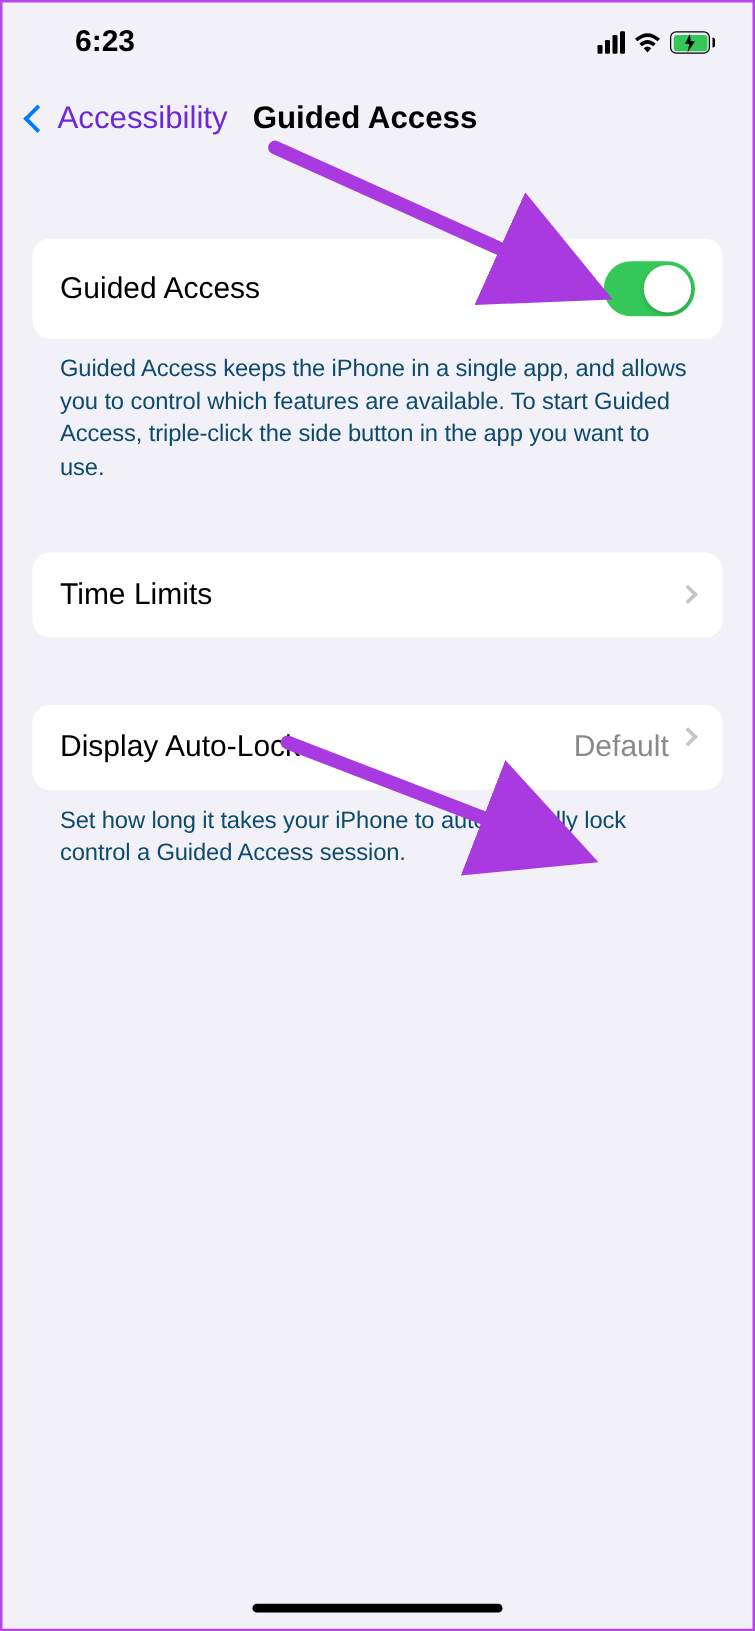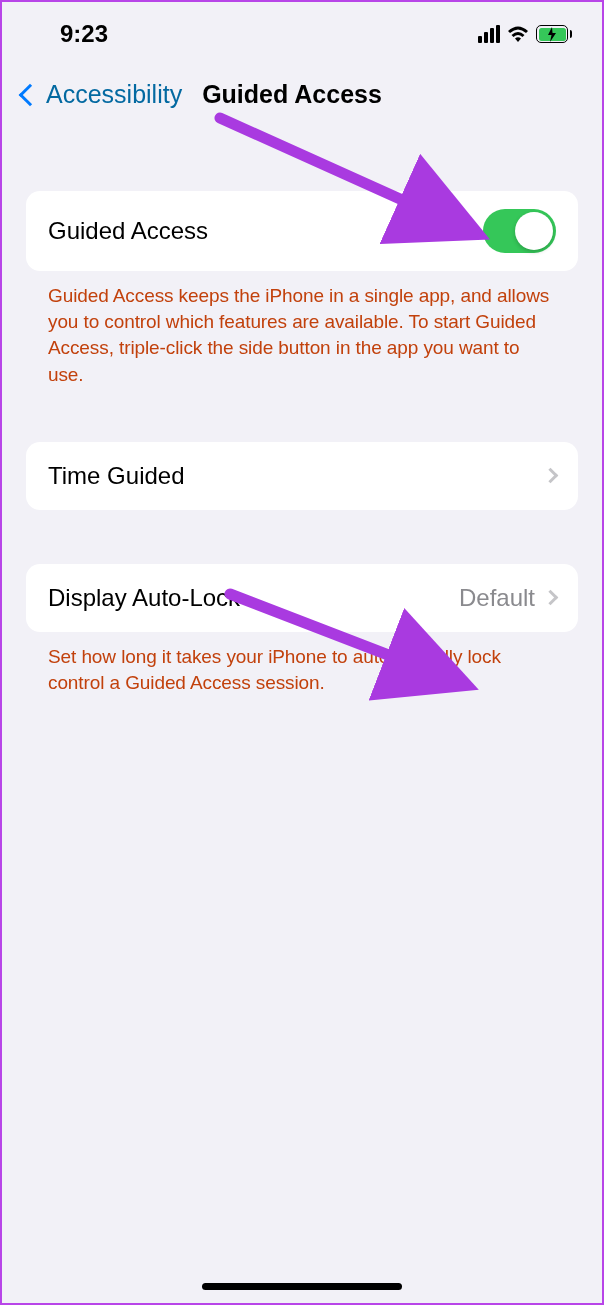--- a/index.html
+++ b/index.html
@@ -32,21 +32,21 @@
     }
     .nav-bar {
       display: flex;
       align-items: center;
       padding: 20px 20px 30px 16px;
       gap: 4px;
     }
     .back-btn {
       display: flex;
       align-items: center;
-      color: #0369a1;
+      color: #6d28d9;
       font-size: 25px;
       font-weight: 400;
       gap: 2px;
     }
     .back-chevron {
       display: inline-block;
       width: 16px;
       height: 16px;
       border-left: 3.5px solid #007aff;
       border-bottom: 3.5px solid #007aff;
@@ -80,33 +80,32 @@
       color: #000;
       font-weight: 400;
     }
     .row-value {
       font-size: 24px;
       color: #8a8a8e;
       margin-right: 10px;
     }
     .row-right {
       display: flex;
-      align-items: center;
     }
     .chevron-right {
       display: inline-block;
       width: 11px;
       height: 11px;
       border-right: 3px solid #c5c5c8;
       border-top: 3px solid #c5c5c8;
       transform: rotate(45deg);
     }
     .footer-text {
       font-size: 19px;
-      color: #c2410c;
+      color: #0c4a6e;
       line-height: 1.38;
       padding: 12px 22px 0 22px;
       letter-spacing: -0.1px;
     }
     .toggle {
       width: 73px;
       height: 44px;
       background: #35c759;
       border-radius: 22px;
       position: relative;
@@ -194,21 +193,21 @@
     
     .arrow {
       position: absolute;
       pointer-events: none;
     }
   </style>
 </head>
 <body>
 
 <div class="status-bar">
-  <div class="status-time">9:23</div>
+  <div class="status-time">6:23</div>
   <div class="status-icons">
     <div class="cell-bars">
       <span></span>
         <span></span>
         <span></span>
         <span></span>
     </div>
     <svg class="wifi-icon" viewBox="0 0 24 18">
       <path d="M12 17 L9 13.5 Q12 11 15 13.5 Z M5.5 10 Q12 4 18.5 10 L16.5 12 Q12 8 7.5 12 Z M2 6 Q12 -3 22 6 L20 8 Q12 1 4 8 Z" fill="#000"></path>
     </svg>
@@ -239,21 +238,21 @@
       <div class="toggle">
         <div class="toggle-knob"></div>
       </div>
     </div>
     <div class="footer-text">Guided Access keeps the iPhone in a single app, and allows you to control which features are available. To start Guided Access, triple-click the side button in the app you want to use.</div>
   </div>
 
 
   <div class="section" style="margin-top:54px;">
     <div class="row">
-      <div class="row-label">Time Guided</div>
+      <div class="row-label">Time Limits</div>
       <div class="row-right">
         <span class="chevron-right"></span>
       </div>
     </div>
   </div>
 
   <div class="section" style="margin-top:54px;">
   </div>
 
   <div class="section" style="margin-top:52px;">

